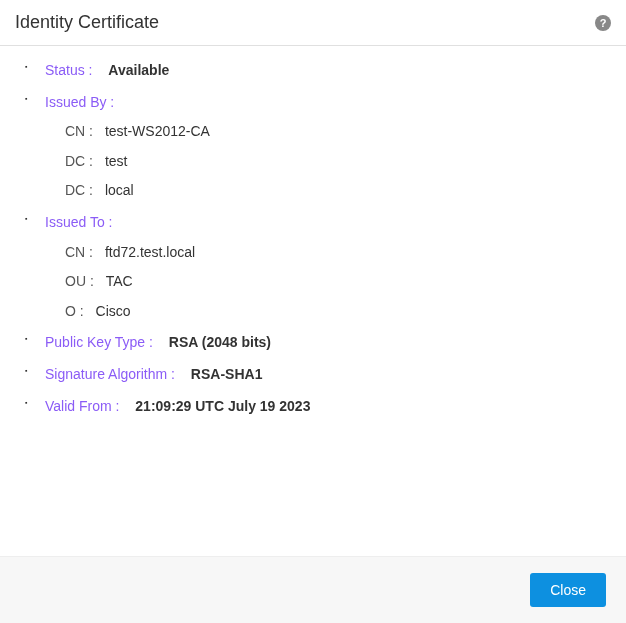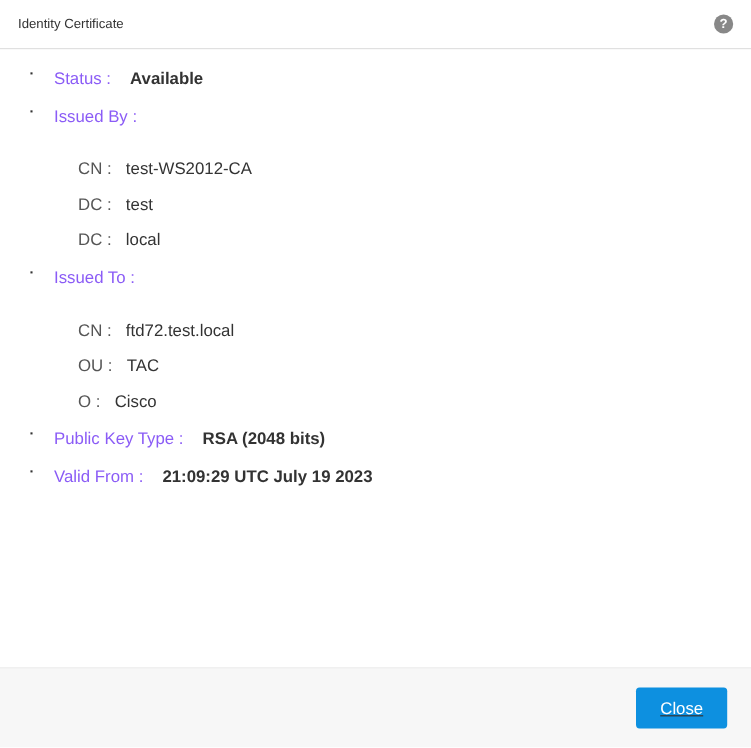--- a/index.html
+++ b/index.html
@@ -18,21 +18,21 @@
       background: #fff;
     }
     .header {
       display: flex;
       align-items: center;
       justify-content: space-between;
       padding: 12px 15px;
       border-bottom: 1px solid #e0e0e0;
     }
     .header-title {
-      font-size: 11px;
+      font-size: 18px;
       color: #333;
       font-weight: normal;
     }
     .help-icon {
       width: 16px;
       height: 16px;
       border-radius: 50%;
       background: #888;
       color: #fff;
       display: inline-flex;
@@ -82,41 +82,40 @@
     }
     .label {
       color: #8b5cf6;
     }
     .value {
       color: #333;
       margin-left: 12px;
       font-weight: bold;
     }
     .sub-list {
-      margin-top: 24px;
+      margin-top: 10px;
       padding-left: 20px;
     }
     .sub-item {
       margin-bottom: 10px;
       line-height: 1.4;
     }
     .sub-label {
       color: #555;
     }
     .sub-value {
       color: #333;
       margin-left: 8px;
     }
     .footer {
       background: #f7f7f7;
       padding: 16px 20px;
       display: flex;
       justify-content: flex-end;
       border-top: 1px solid #eee;
-      text-decoration: underline;
     }
     .close-btn {
       background: #0d90e0;
       color: #fff;
       border: none;
       padding: 9px 20px;
       font-size: 14px;
       border-radius: 3px;
       cursor: pointer;
     }
@@ -172,20 +171,24 @@
           <span class="sub-value">Cisco</span>
         </div>
       </div>
     </li>
 
     <li>
       <span class="label">Public Key Type :</span>
       <span class="value">RSA (2048 bits)</span>
     </li>
 
+    <li>
+      <span class="label">Signature Algorithm :</span>
+      <span class="value">RSA-SHA1</span>
+    </li>
 
 
     <li>
       <span class="label">Valid From :</span>
       <span class="value">21:09:29 UTC July 19 2023</span>
     </li>
 
   </ul>
 </div>
 

